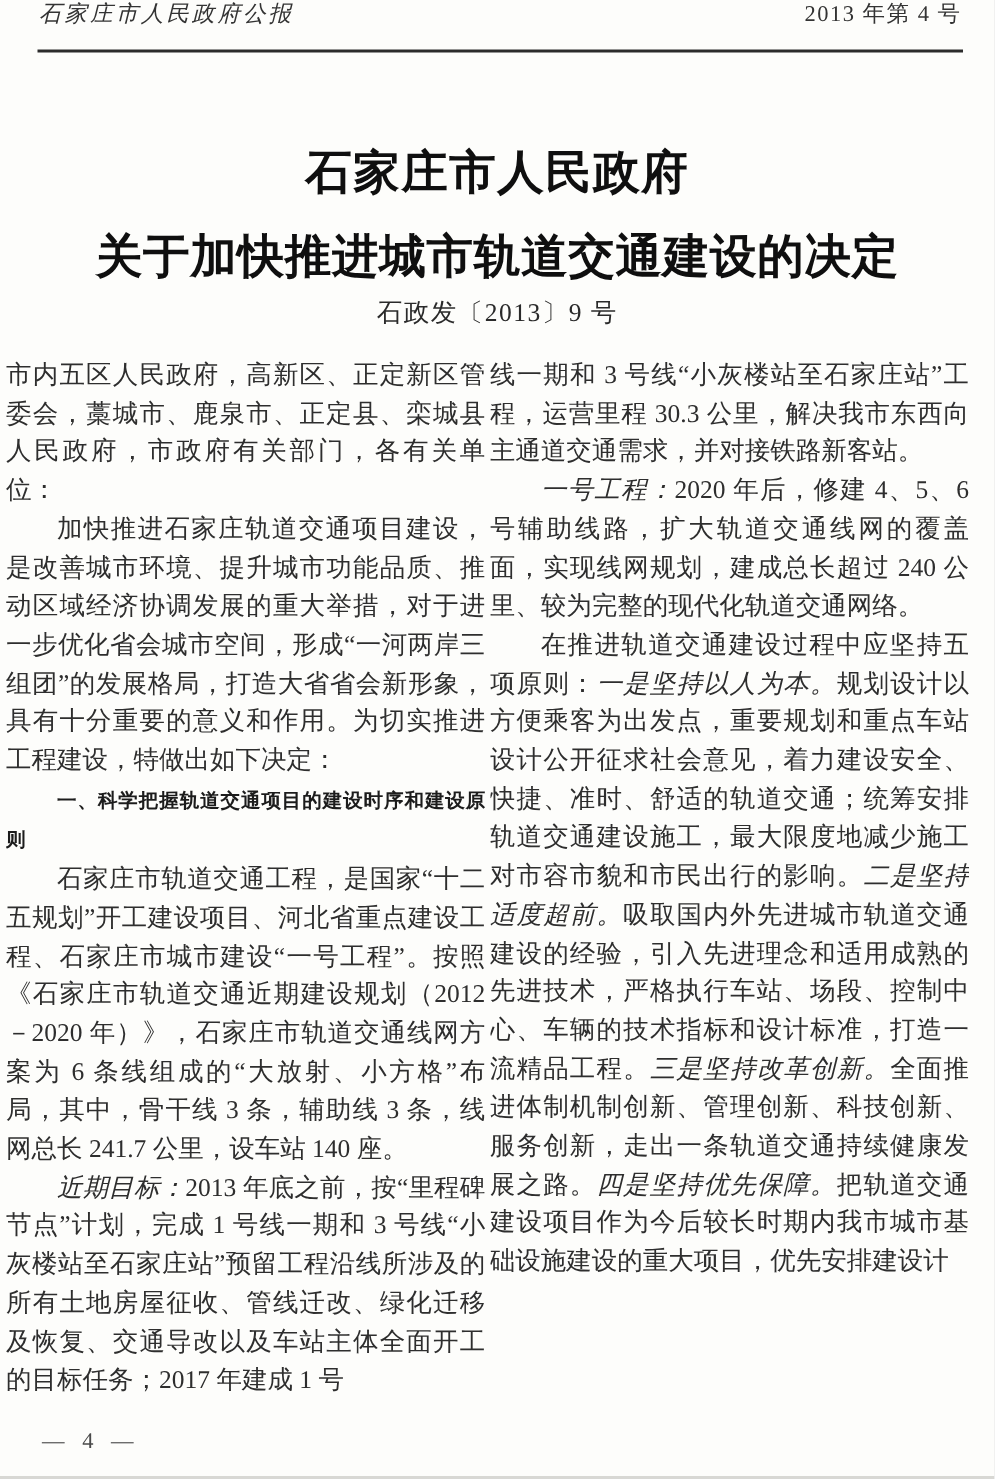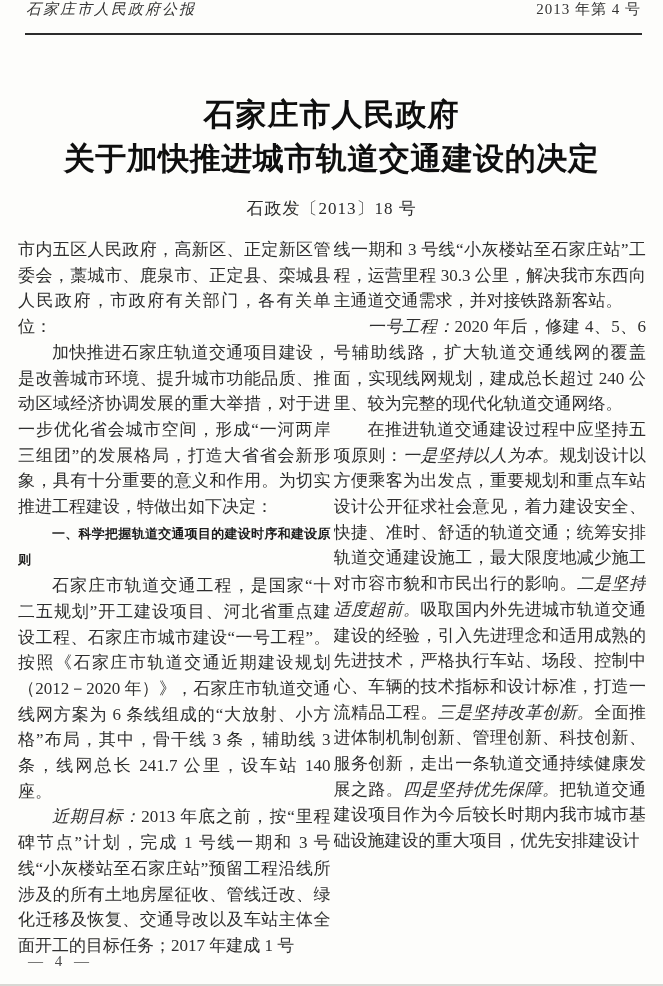--- a/index.html
+++ b/index.html
@@ -38,39 +38,39 @@
     margin: 4px;
     text-align: center;
     font-size: 31px;
     font-weight: 700;
     letter-spacing: 1px;
     color: #0f0f0f;
   }
   .title-2 {
     position: absolute;
     top: 134px; left: 0; right: 0;
-    margin: 4px;
+    margin: 16px;
     text-align: center;
     font-size: 31px;
     font-weight: 700;
     letter-spacing: 0.5px;
     color: #0f0f0f;
   }
   .doc-number {
     position: absolute;
     top: 197px; left: 0; right: 0;
     text-align: center;
     font-size: 17px;
     color: #2a2a2a;
     letter-spacing: 1px;
   }
   
   .columns {
     position: absolute;
-    top: 237px; left: 18px; right: 17px;
+    top: 237px; left: 4px; right: 17px;
     display: flex;
     gap: 3px;
   }
   .col {
     flex: 1 1 0;
     height: 722px;
     overflow: hidden;
     font-size: 17px;
     line-height: 25.7px;
     text-align: justify;
@@ -107,21 +107,21 @@
 
   <div class="header">
     <span class="header-left">石家庄市人民政府公报</span>
     <span class="header-right">2013 年第 4 号</span>
   </div>
   <div class="header-rule"></div>
 
   <h1 class="title-1">石家庄市人民政府</h1>
   <h1 class="title-2">关于加快推进城市轨道交通建设的决定</h1>
 
-  <div class="doc-number">石政发〔2013〕18 号</div>
+  <div class="doc-number">石政发〔2013〕9 号</div>
 
   <div class="columns">
     <div class="col" id="col-left">
         <p class=""><span>市内五区人民政府，高新区、正定新区管委会，藁城市、鹿泉市、正定县、栾城县人民政府，市政府有关部门，各有关单位：</span></p>
         <p class="indent"><span>加快推进石家庄轨道交通项目建设，是改善城市环境、提升城市功能品质、推动区域经济协调发展的重大举措，对于进一步优化省会城市空间，形成“一河两岸三组团”的发展格局，打造大省省会新形象，具有十分重要的意义和作用。为切实推进工程建设，特做出如下决定：</span></p>
         <p class="indent"><span class="run-bold">一、科学把握轨道交通项目的建设时序和建设原则</span></p>
         <p class="indent"><span>石家庄市轨道交通工程，是国家“十二五规划”开工建设项目、河北省重点建设工程、石家庄市城市建设“一号工程”。按照《石家庄市轨道交通近期建设规划（2012－2020 年）》，石家庄市轨道交通线网方案为 6 条线组成的“大放射、小方格”布局，其中，骨干线 3 条，辅助线 3 条，线网总长 241.7 公里，设车站 140 座。</span></p>
         <p class="indent"><span class="run-kai">近期目标：</span><span>2013 年底之前，按“里程碑节点”计划，完成 1 号线一期和 3 号线“小灰楼站至石家庄站”预留工程沿线所涉及的所有土地房屋征收、管线迁改、绿化迁移及恢复、交通导改以及车站主体全面开工的目标任务；2017 年建成 1 号</span></p>
       </div>
     <div class="col" id="col-right">

